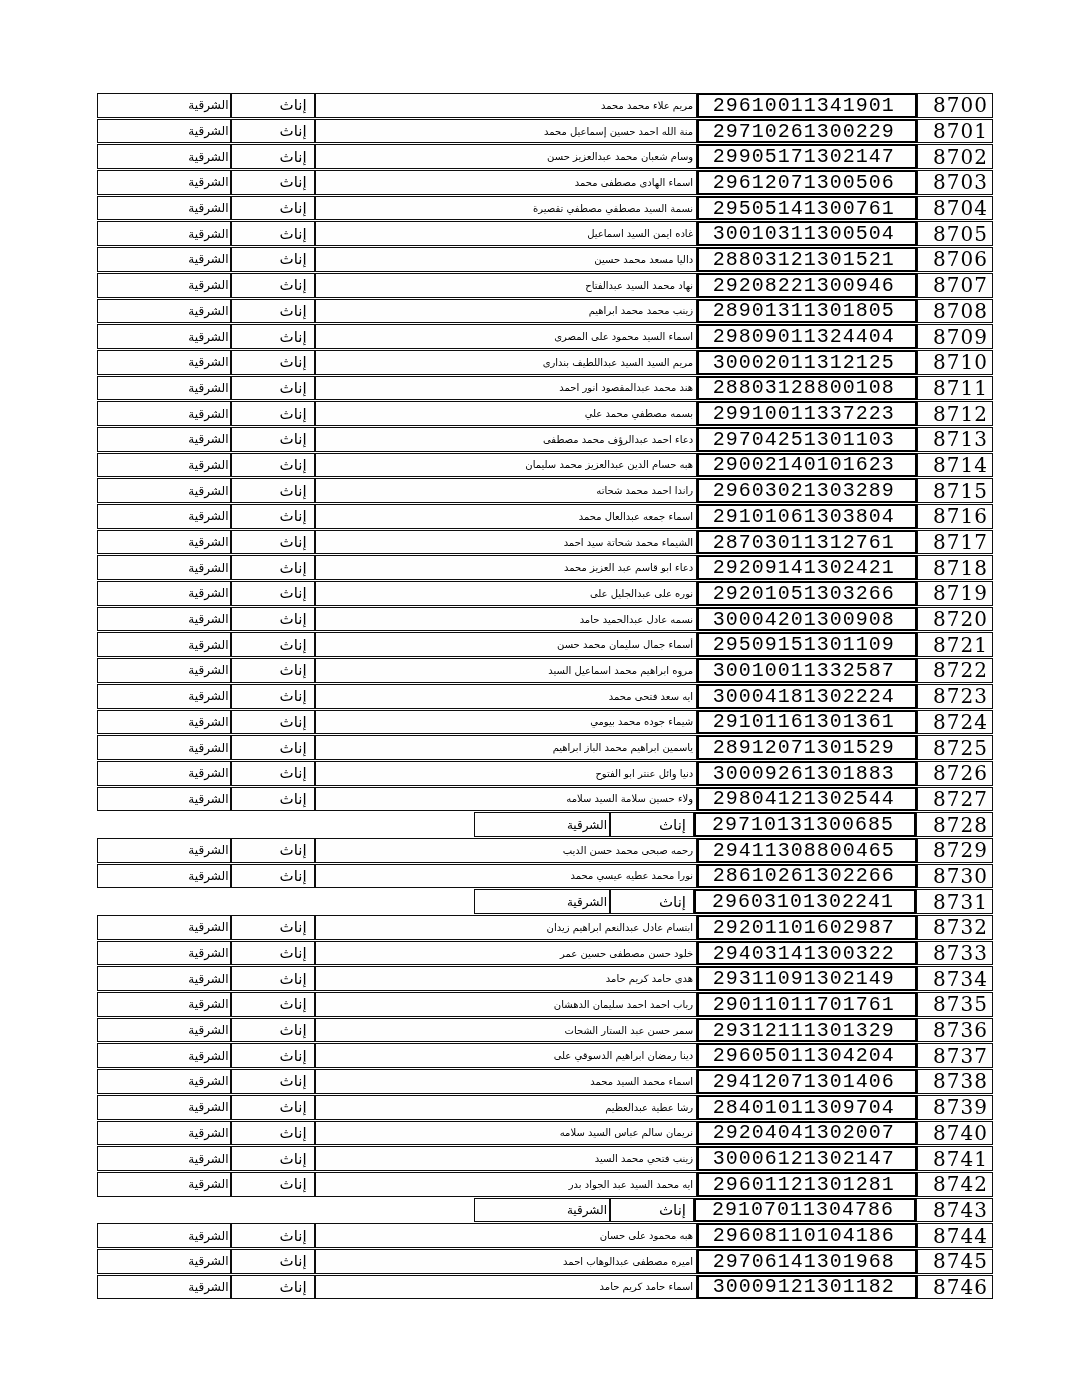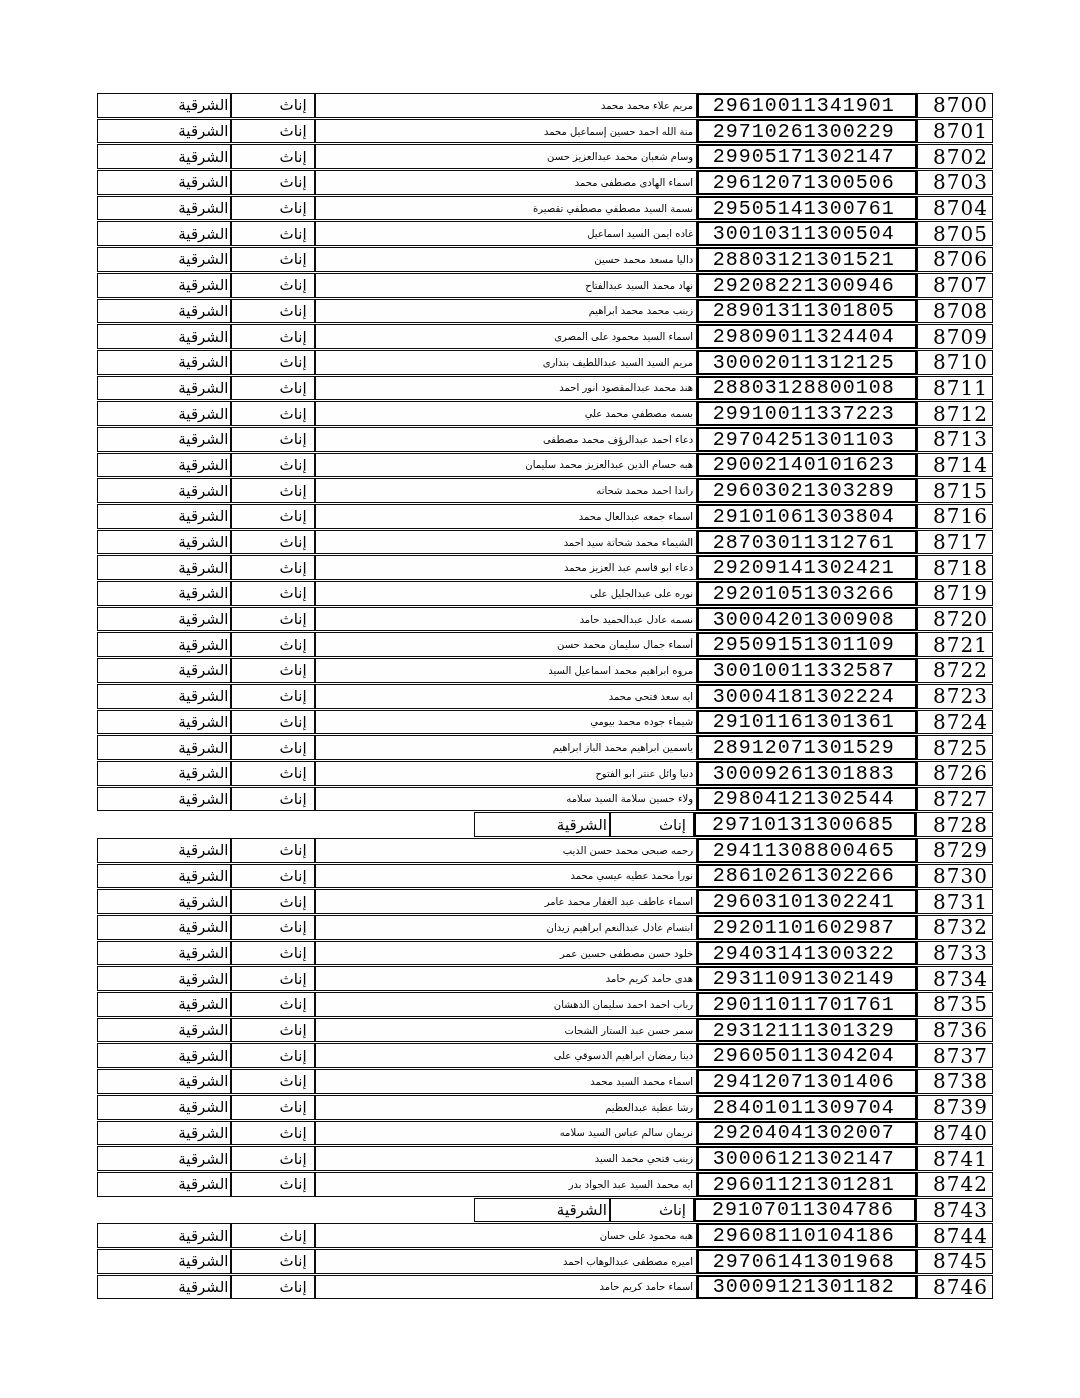--- a/index.html
+++ b/index.html
@@ -65,21 +65,21 @@
   .cell.gender {
     width: 84px;
     justify-content: flex-start;
     padding-right: 7px;
     font-size: 15px;
   }
   .cell.region {
     width: 136px;
     justify-content: flex-start;
     padding-right: 2px;
-    font-size: 15px;
+    font-size: 12px;
   }
 </style>
 </head>
 <body>
 
 <div class="table-wrap">
   <div class="row">
     <div class="cell serial">8700</div>
     <div class="cell id">29610011341901</div>
     <div class="cell name">مريم علاء محمد محمد</div>
@@ -322,21 +322,20 @@
     <div class="cell serial">8730</div>
     <div class="cell id">28610261302266</div>
     <div class="cell name">نورا محمد عطيه عيسي محمد</div>
     <div class="cell gender">إناث</div>
     <div class="cell region">الشرقية</div>
   </div>
 
   <div class="row">
     <div class="cell serial">8731</div>
     <div class="cell id">29603101302241</div>
-    <div class="cell name">اسماء عاطف عبد الغفار محمد عامر</div>
     <div class="cell gender">إناث</div>
     <div class="cell region">الشرقية</div>
   </div>
 
   <div class="row">
     <div class="cell serial">8732</div>
     <div class="cell id">29201101602987</div>
     <div class="cell name">ابتسام عادل عبدالنعم ابراهيم زيدان</div>
     <div class="cell gender">إناث</div>
     <div class="cell region">الشرقية</div>

